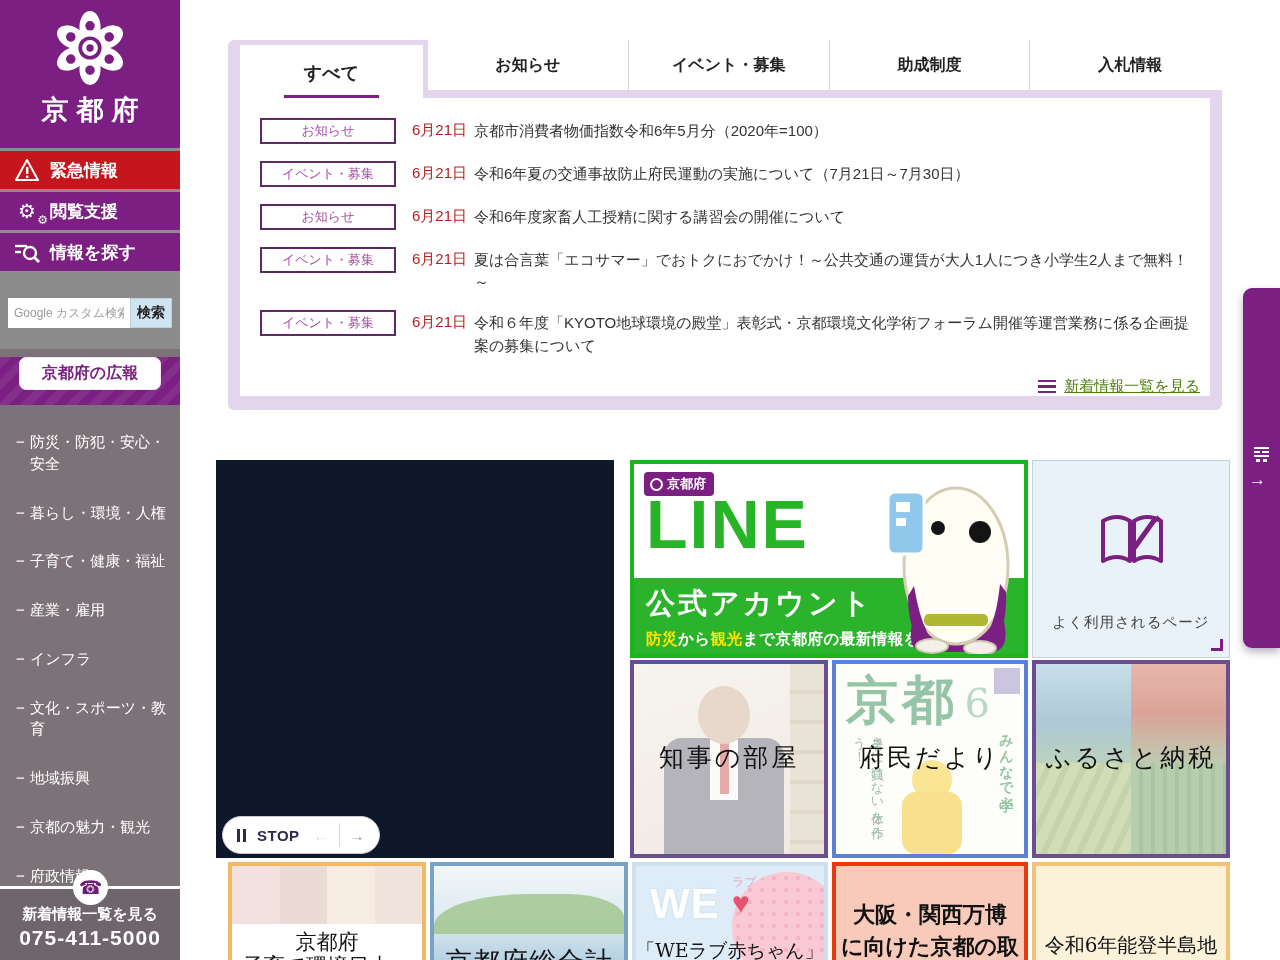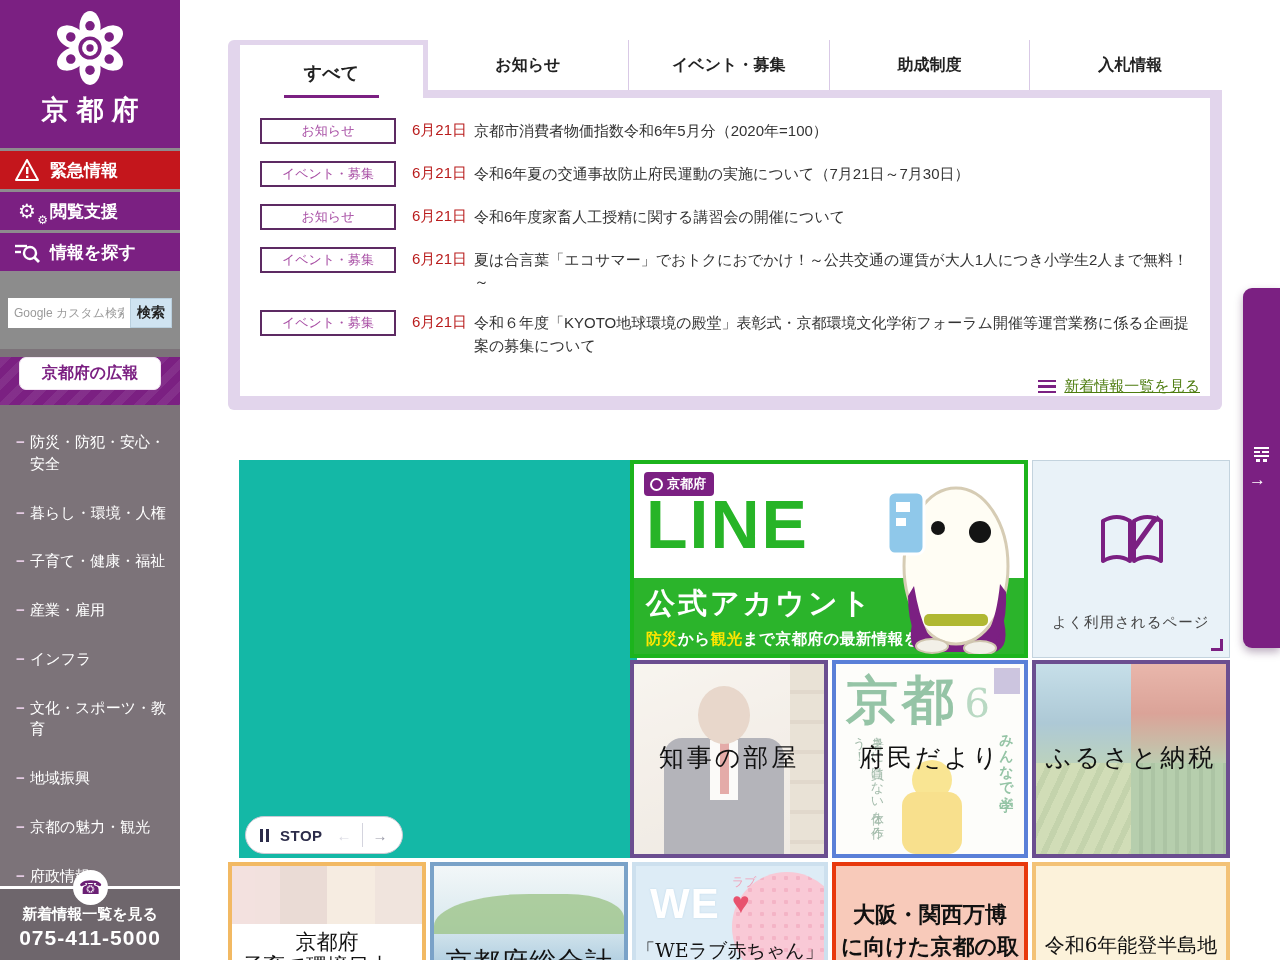--- a/index.html
+++ b/index.html
@@ -51,21 +51,21 @@
   .news-badge { width:136px; flex:0 0 136px; border:2px solid #5d2a63; color:#a84fa5; font-size:13px;
       text-align:center; padding:2px 0; cursor:pointer; background:#fff; }
   .news-date { width:62px; flex:0 0 62px; margin-left:16px; font-size:15px; color:#b91c1c; padding-top:3px; }
   .news-title { flex:1; font-size:15px; line-height:1.48; color:#333; cursor:pointer; padding-top:2px; }
   .more-link { position:absolute; right:30px; bottom:14px; display:flex; align-items:center; cursor:pointer; }
   .bars { width:18px; margin-right:8px; }
   .bars div { height:2.5px; background:#7b2082; margin:3px 0; }
   .more-text { font-size:15px; color:#4d7c0f;text-decoration:underline; }
 
   
-  .carousel { position:absolute; left:239px; top:460px; width:398px; height:398px; background:#14b8a6;text-align:right; }
+  .carousel { position:absolute; left:216px; top:460px; width:398px; height:398px; background:#0f172a;text-align:right; }
   .stop-pill { position:absolute; left:6px; top:356px; width:158px; height:38px; background:#fff;
       border:1px solid #c9c9d4; border-radius:19px; display:flex; align-items:center; padding:0 14px; cursor:pointer; }
   .pause-ic { display:flex; margin-right:8px; }
   .pause-ic div { width:3px; height:13px; background:#2c2c4a; margin-right:3px; }
   .stop-text { font-size:15px; font-weight:bold; color:#2c2c4a; letter-spacing:0.5px; }
   .pill-prev { margin-left:14px; color:#d9d9e2; font-size:15px; cursor:pointer; }
   .pill-div { width:1px; height:24px; background:#d4d4de; margin:0 10px; }
   .pill-next { color:#9a9aa8; font-size:15px; cursor:pointer; }
 
   .line-banner { position:absolute; left:630px; top:460px; width:398px; height:198px; border:4px solid #1cb41c;

